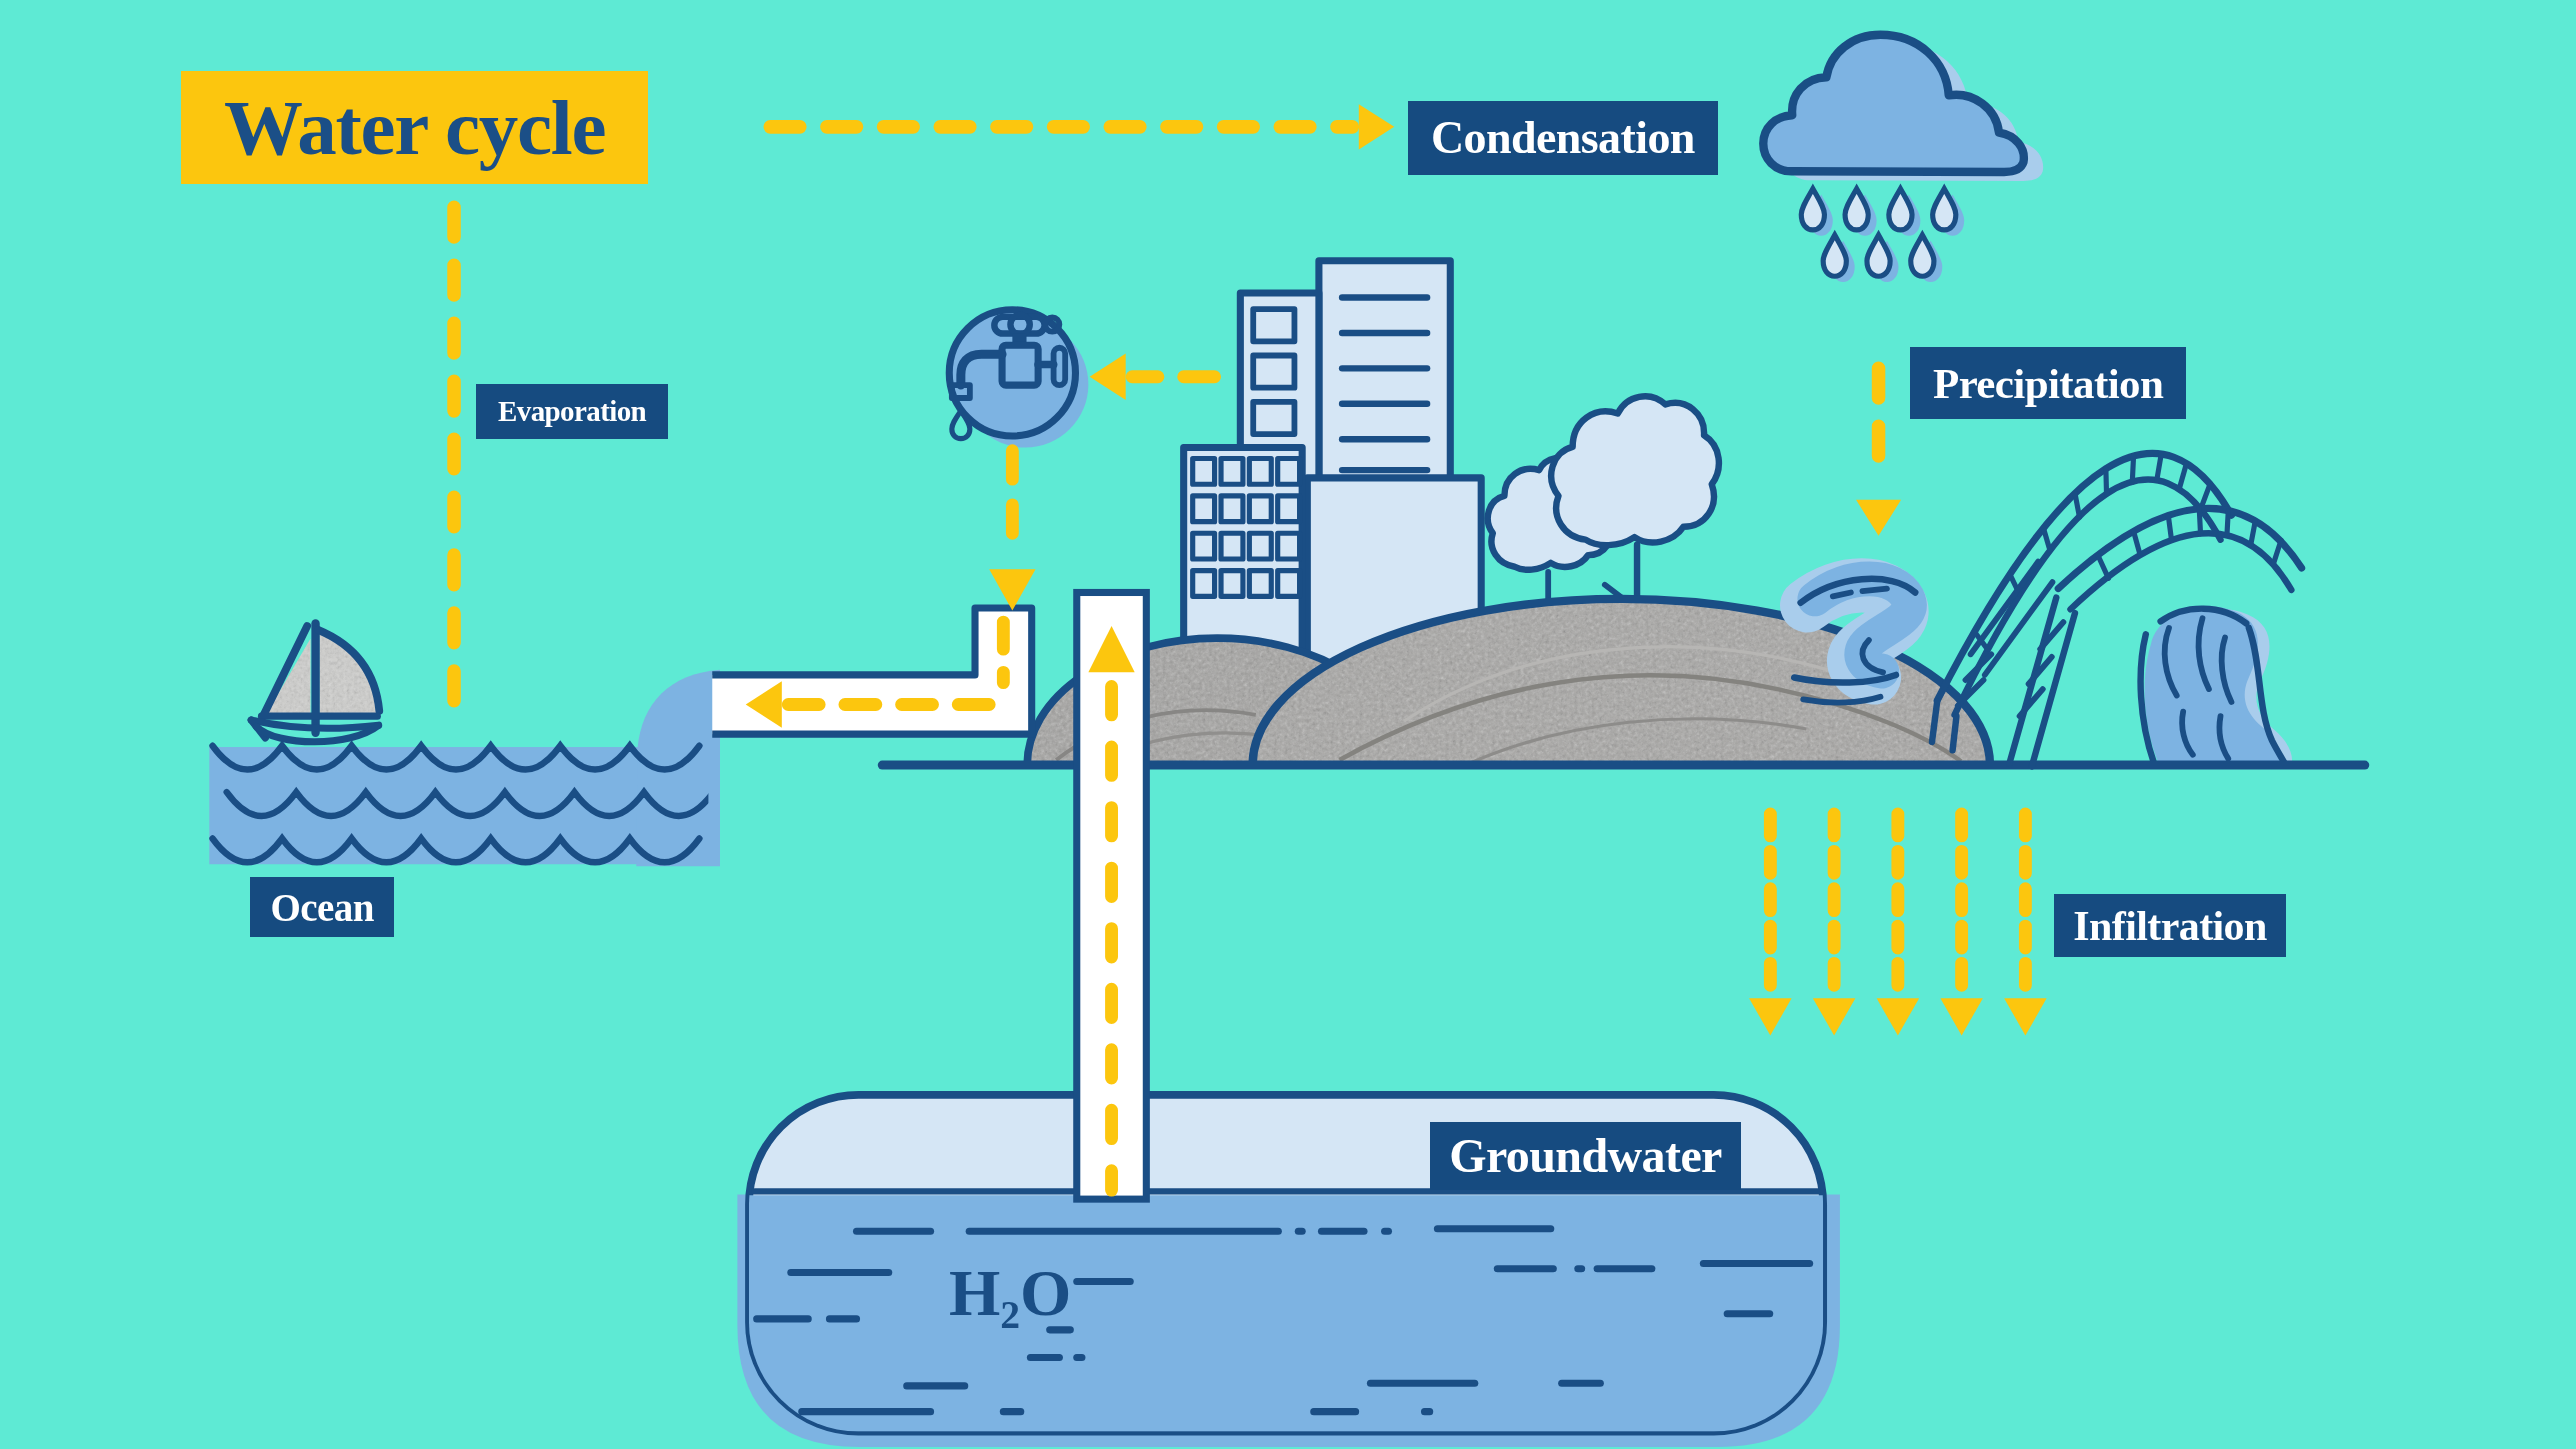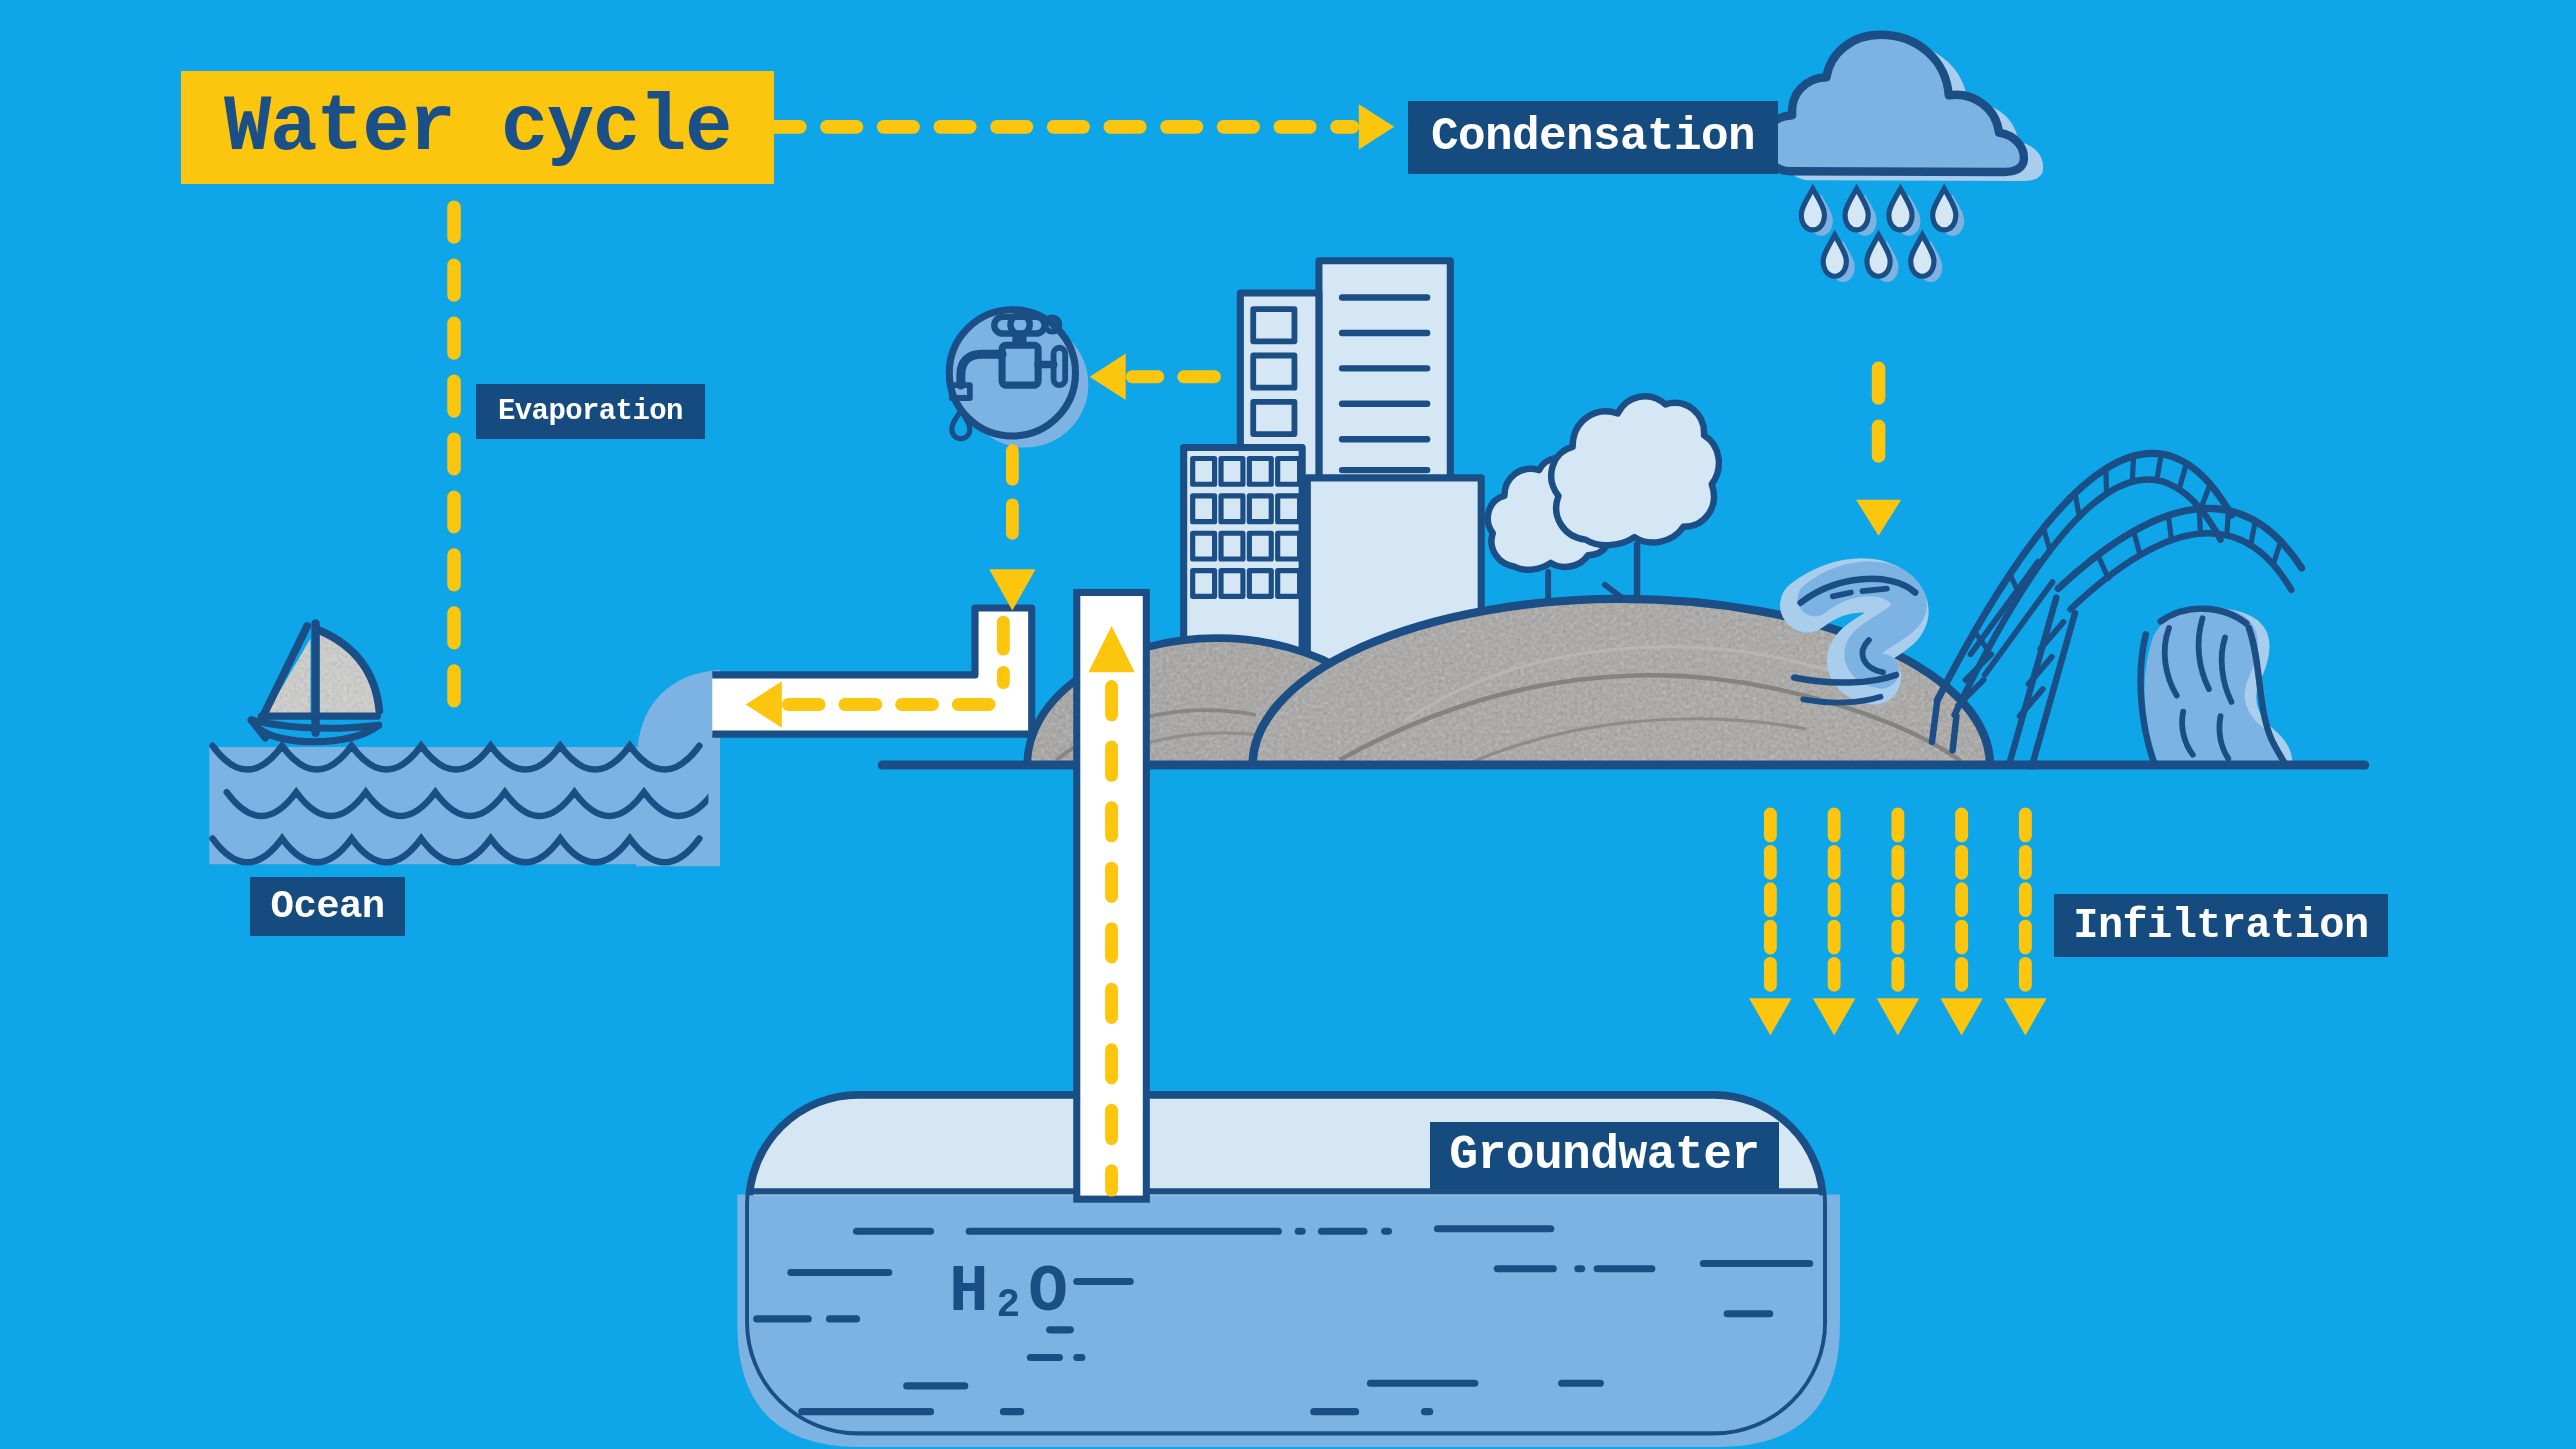--- a/index.html
+++ b/index.html
@@ -1,17 +1,17 @@
 <!DOCTYPE html>
 <html style="font-size:10.3px"><head>
 <meta charset="utf-8">
 <style>
   html,body{margin:0;padding:0;background:#d5e6f5;}
-  .stage{position:relative;width:2576px;height:1449px;overflow:hidden;background:#0ea5e9;
-         font-family:Liberation Mono, monospace;}
+  .stage{position:relative;width:2576px;height:1449px;overflow:hidden;background:#5eead4;
+         font-family:Liberation Serif, serif;}
   .stage svg{position:absolute;left:0;top:0;}
   .lbl{position:absolute;background:#164b80;color:#ffffff;font-weight:bold;
        letter-spacing:-0.6px;white-space:nowrap;display:flex;align-items:center;justify-content:center;}
   .title{position:absolute;left:181px;top:71px;height:113px;background:#fcc60e;color:#1b4f87;
          font-weight:bold;font-size:79px;letter-spacing:-1.3px;display:flex;align-items:center;
          padding:0 43px;white-space:nowrap;}
   .evaporation{left:476px;top:384px;font-size:29px;padding:11px 22px;}
   .condensation{left:1408px;top:101px;font-size:46px;padding:10.3px 23px;}
   .precipitation{left:1910px;top:347px;font-size:43px;padding:11.6px 23px;}
   .ocean{left:250px;top:877px;font-size:39px;padding:7.7px 20.6px;text-align:right;}
@@ -336,19 +336,20 @@
   <g>
     <rect x="1672" y="920" width="108" height="942" fill="#ffffff" stroke="#1a4e85" stroke-width="11"></rect>
     <polygon points="1726,972 1690,1044 1762,1044" fill="#fcc60e"></polygon>
     <line x1="1726" y1="1066" x2="1726" y2="1848" stroke="#fcc60e" stroke-width="20" stroke-linecap="round" stroke-dasharray="44 50"></line>
   </g>
 </svg>
 
 <div class="title">Water cycle</div>
 <div class="lbl condensation">Condensation</div>
 <div class="lbl evaporation">Evaporation</div>
+<div class="lbl precipitation">Precipitation</div>
 <div class="lbl ocean">Ocean</div>
 <div class="lbl infiltration">Infiltration</div>
 <div class="lbl groundwater">Groundwater</div>
 <div class="watertext h2o">H₂O</div>
 
 </div>
 
 
 </body></html>

